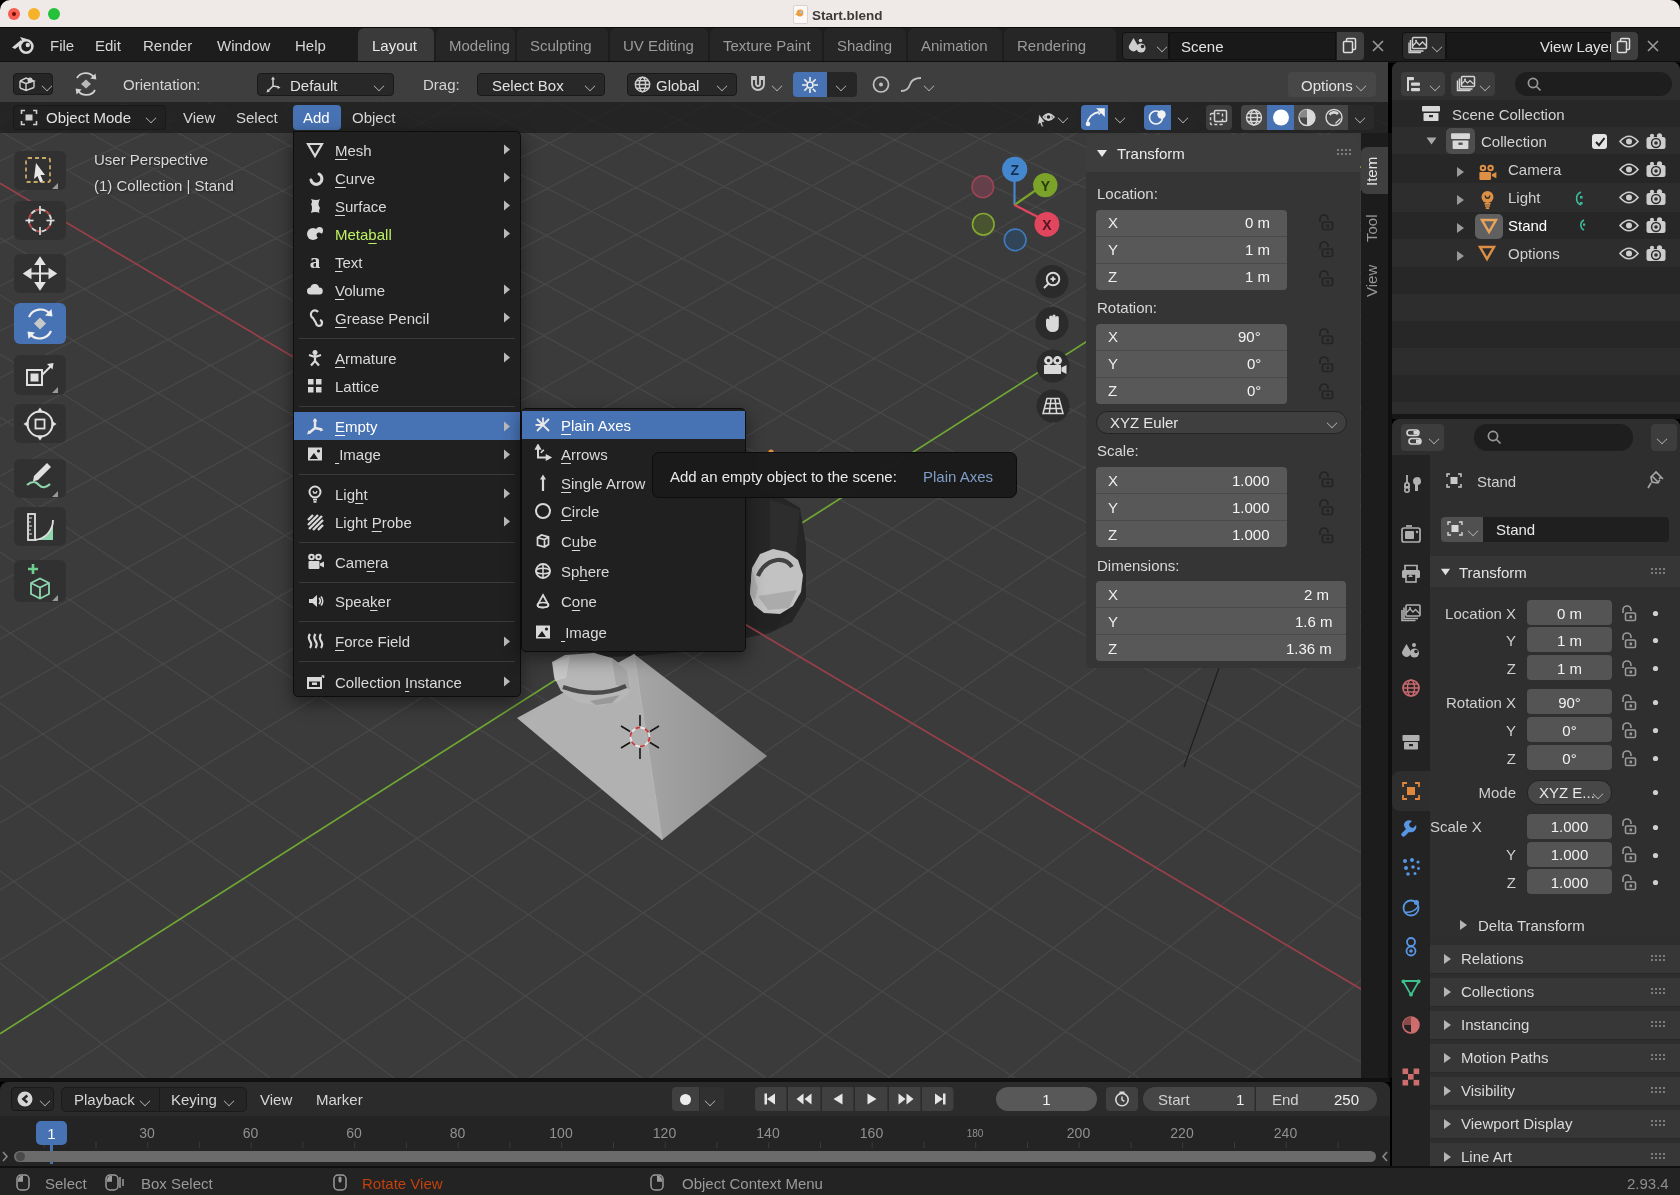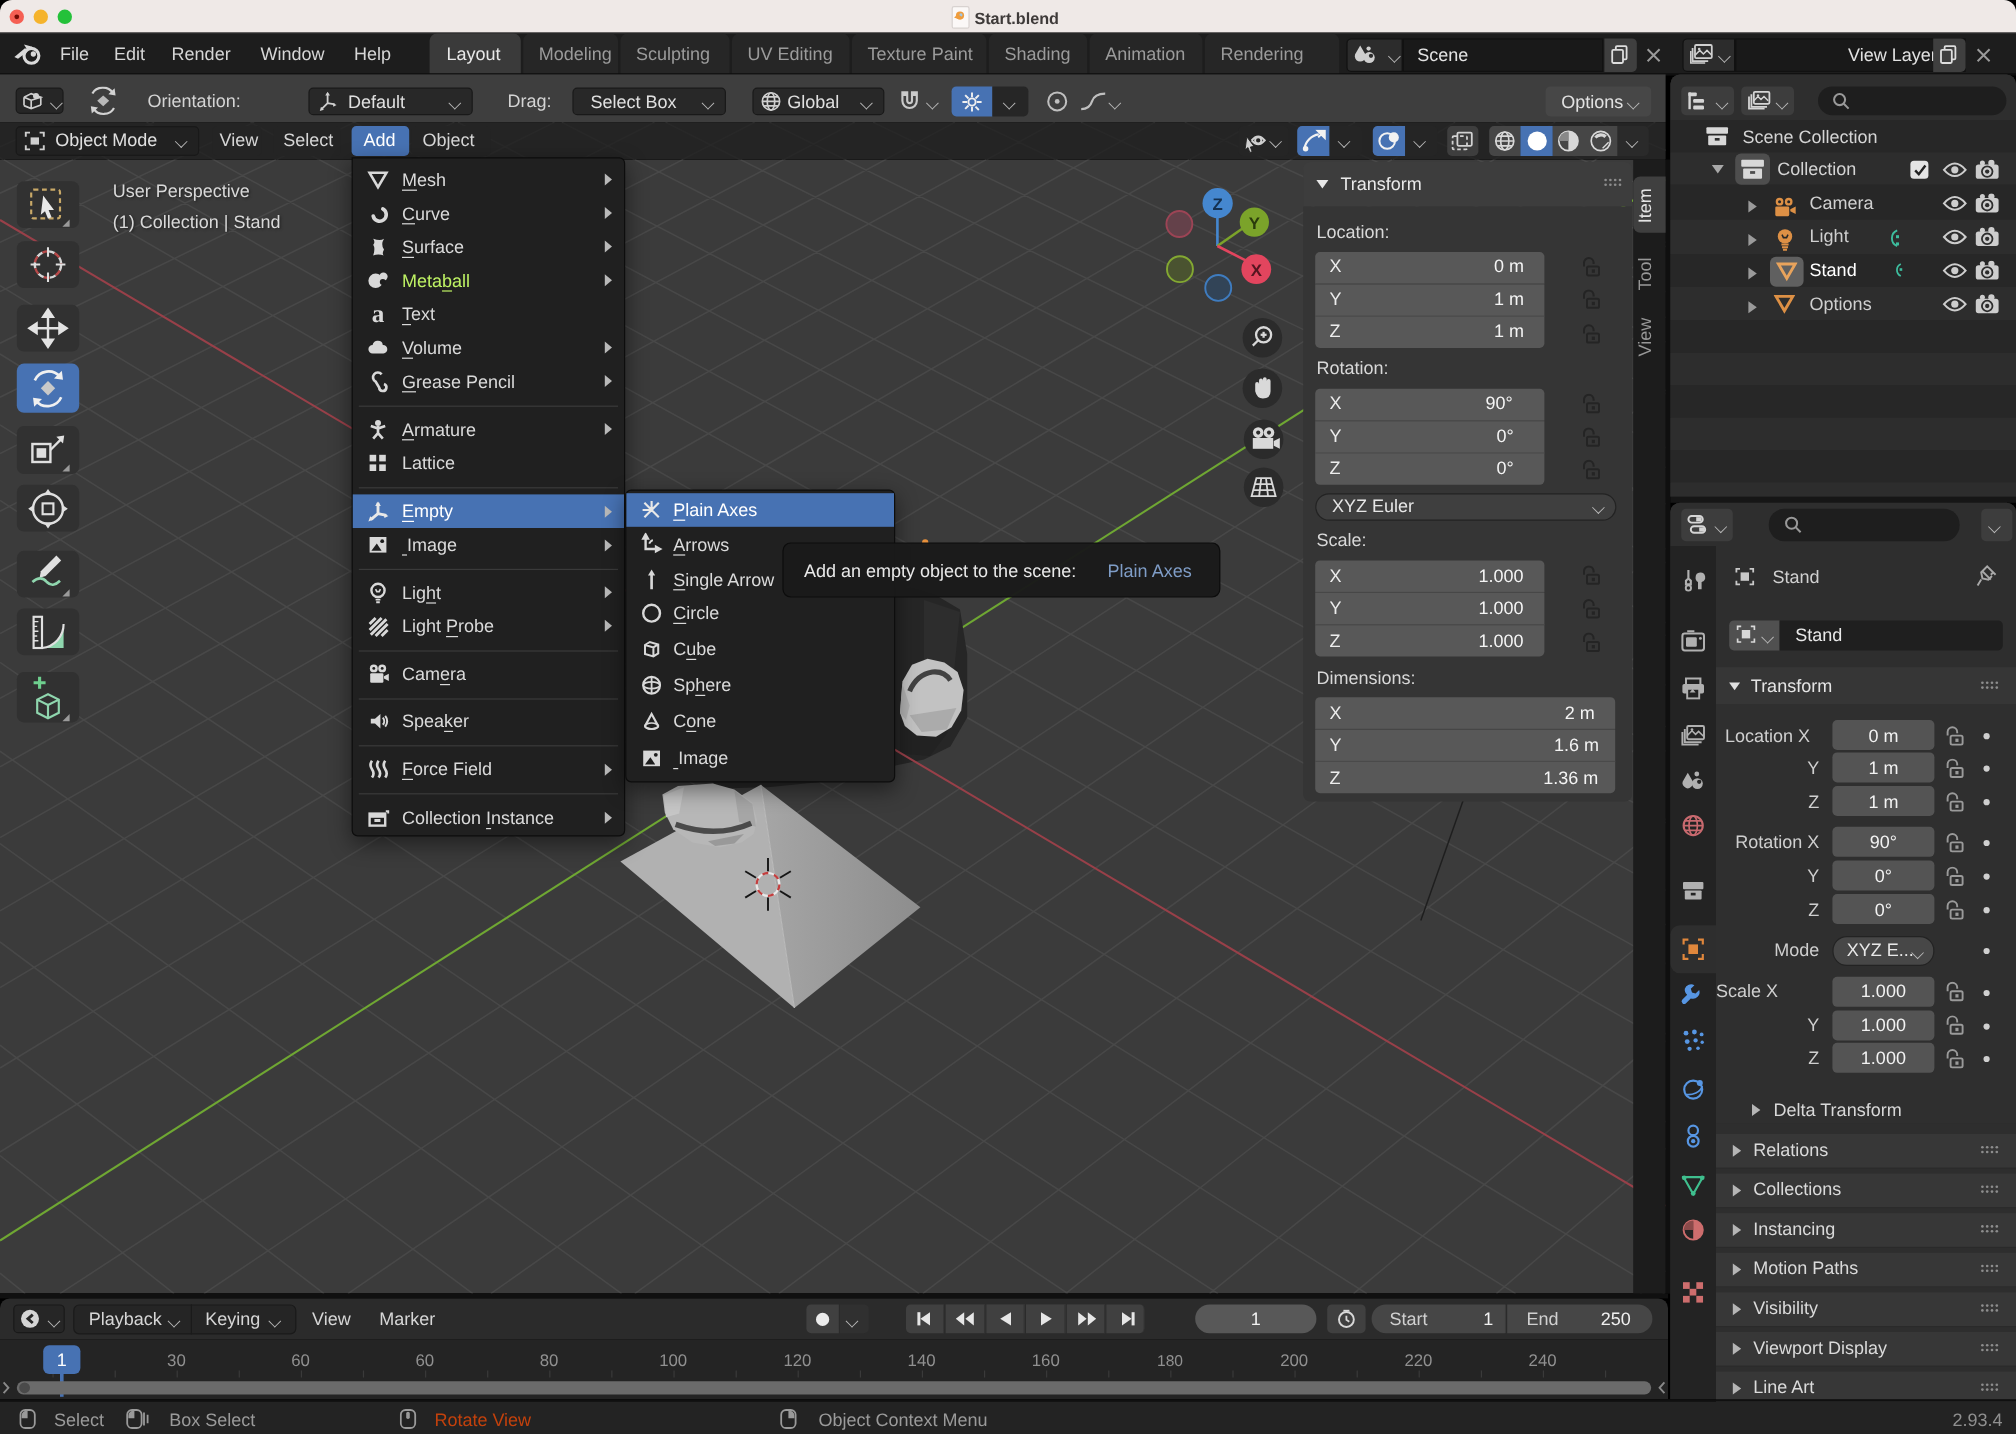--- a/index.html
+++ b/index.html
@@ -1018,21 +1018,21 @@
       <circle cx="6" cy="2" r="1.1"></circle>
       <circle cx="10" cy="2" r="1.1"></circle>
       <circle cx="14" cy="2" r="1.1"></circle>
       <circle cx="2" cy="6" r="1.1"></circle>
       <circle cx="6" cy="6" r="1.1"></circle>
       <circle cx="10" cy="6" r="1.1"></circle>
       <circle cx="14" cy="6" r="1.1"></circle>
     </g>
   </svg>
 <div class="a" style="left:1430px;top:587px;width:250px;height:349px;background:#2f2f2f"></div>
-<div class="t" style="left:1430px;top:605.8px;width:86px;text-align:center;color:#cfcfcf">Location X</div>
+<div class="t" style="left:1430px;top:605.8px;width:86px;text-align:right;color:#cfcfcf">Location X</div>
 <div class="a" style="left:1527px;top:600.3px;width:85px;height:25px;background:#545454;border-radius:4px"></div>
 <div class="t" style="left:1527px;top:605.8px;width:85px;text-align:center;color:#f2f2f2">0 m</div>
 <svg class="a" style="left:1620px;top:604.8px" width="19" height="17" viewBox="0 0 19 17">
     <g fill="none" stroke="#9a9a9a" stroke-width="1.6">
       <path d="M3 8 v-3 a4 4 0 0 1 8 0 v1"></path>
       <rect x="5.5" y="8" width="10" height="7.5" rx="1.3"></rect>
       <rect x="9.5" y="10.5" width="2.6" height="2.8" fill="#9a9a9a" stroke="none"></rect>
     </g>
   </svg>
 <svg class="a" style="left:1652px;top:610.3px" width="7" height="7">
@@ -1337,21 +1337,21 @@
 <div class="t" style="left:1272px;top:1092px;color:#d0d0d0">End</div>
 <div class="t" style="left:1334px;top:1092px;color:#f0f0f0">250</div>
 <div class="t" style="left:127.0px;top:1126px;width:40px;text-align:center;color:#909090;font-size:14px">30</div>
 <div class="t" style="left:230.5px;top:1126px;width:40px;text-align:center;color:#909090;font-size:14px">60</div>
 <div class="t" style="left:334.0px;top:1126px;width:40px;text-align:center;color:#909090;font-size:14px">60</div>
 <div class="t" style="left:437.5px;top:1126px;width:40px;text-align:center;color:#909090;font-size:14px">80</div>
 <div class="t" style="left:541.0px;top:1126px;width:40px;text-align:center;color:#909090;font-size:14px">100</div>
 <div class="t" style="left:644.5px;top:1126px;width:40px;text-align:center;color:#909090;font-size:14px">120</div>
 <div class="t" style="left:748.0px;top:1126px;width:40px;text-align:center;color:#909090;font-size:14px">140</div>
 <div class="t" style="left:851.5px;top:1126px;width:40px;text-align:center;color:#909090;font-size:14px">160</div>
-<div class="t" style="left:955.0px;top:1126px;width:40px;text-align:center;color:#909090;font-size:13px">180</div>
+<div class="t" style="left:955.0px;top:1126px;width:40px;text-align:center;color:#909090;font-size:10px">180</div>
 <div class="t" style="left:1058.5px;top:1126px;width:40px;text-align:center;color:#909090;font-size:14px">200</div>
 <div class="t" style="left:1162.0px;top:1126px;width:40px;text-align:center;color:#909090;font-size:14px">220</div>
 <div class="t" style="left:1265.5px;top:1126px;width:40px;text-align:center;color:#909090;font-size:14px">240</div>
 <svg class="a" style="left:0;top:1116px;width:1390px;height:50px" viewBox="0 0 1390 50">
     <path d="M44.2 26 v6 M96.0 26 v6 M147.7 26 v6 M199.4 26 v6 M251.2 26 v6 M302.9 26 v6 M354.7 26 v6 M406.4 26 v6 M458.2 26 v6 M509.9 26 v6 M561.7 26 v6 M613.5 26 v6 M665.2 26 v6 M717.0 26 v6 M768.7 26 v6 M820.5 26 v6 M872.2 26 v6 M924.0 26 v6 M975.7 26 v6 M1027.5 26 v6 M1079.2 26 v6 M1131.0 26 v6 M1182.7 26 v6 M1234.5 26 v6 M1286.2 26 v6 M1338.0 26 v6" stroke="#3a3a3a" stroke-width="1"></path>
   </svg>
 <div class="a" style="left:36px;top:1121px;width:31px;height:24px;background:#4772b3;border-radius:5px"></div>
 <div class="t" style="left:36px;top:1126px;width:31px;text-align:center;color:#fff">1</div>
 <div class="a" style="left:50px;top:1145px;width:2.5px;height:19px;background:#4772b3"></div>
 <div class="a" style="left:14px;top:1151px;width:1362px;height:11px;background:#6b6b6b;border-radius:6px"></div>

